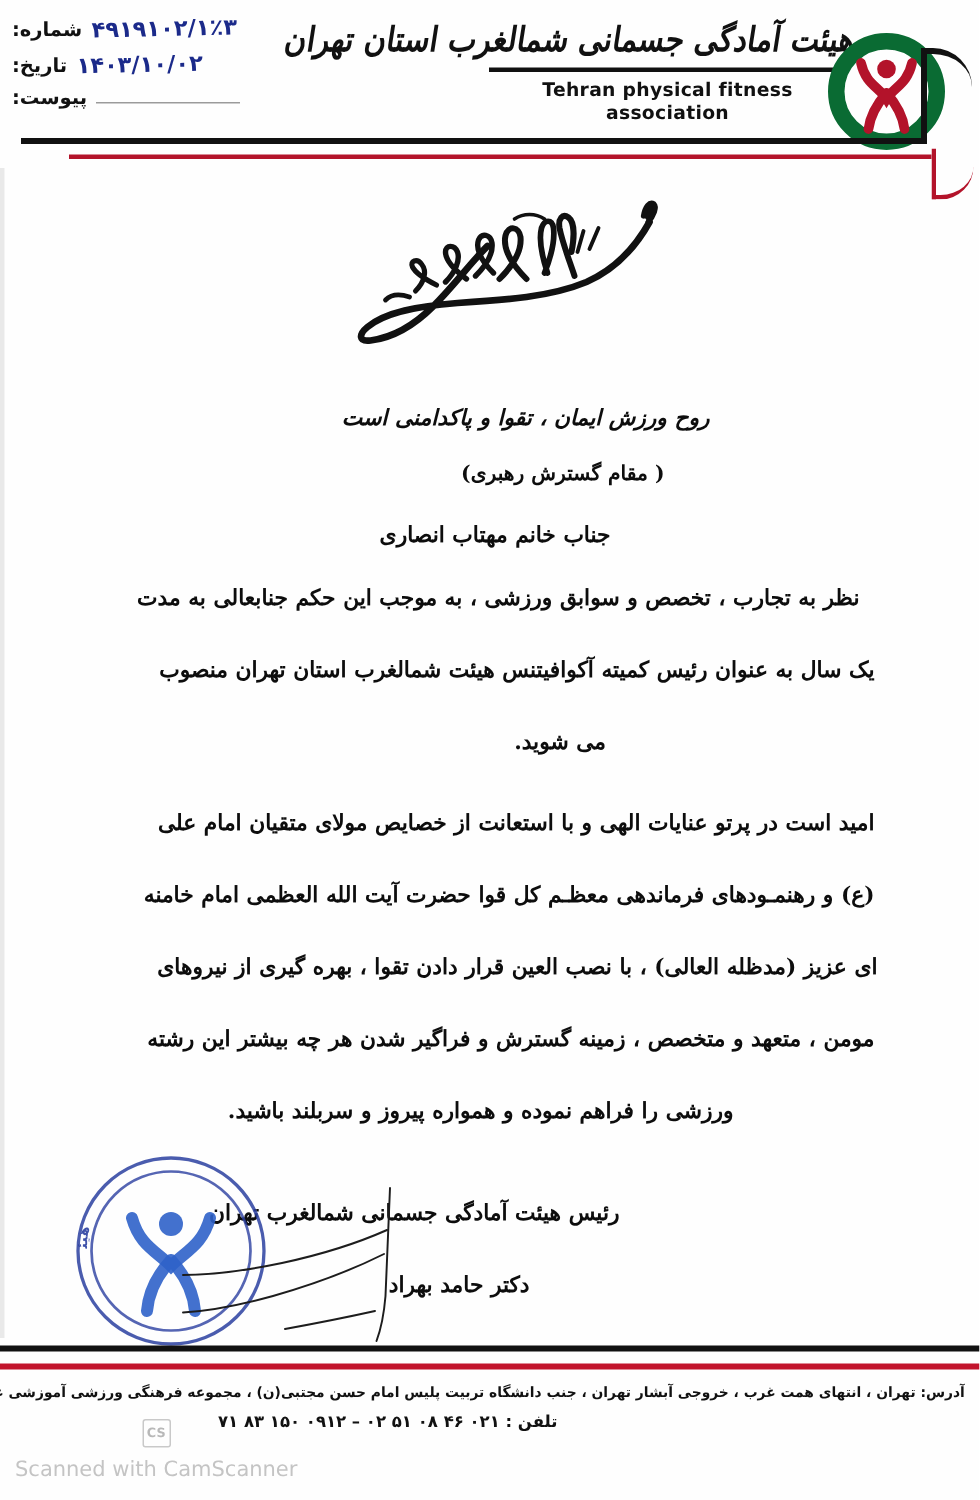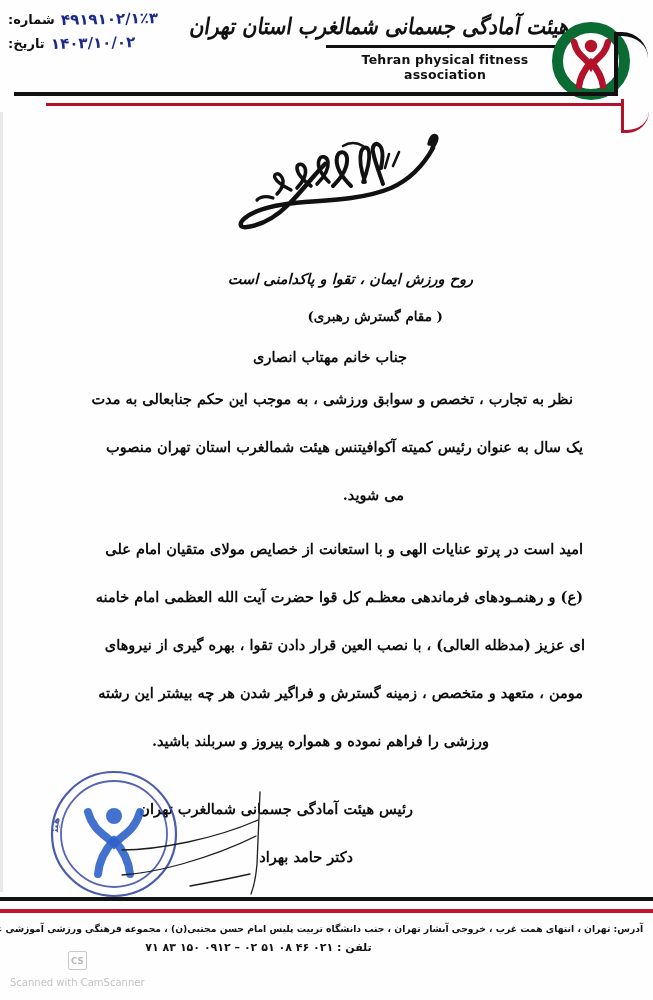--- a/index.html
+++ b/index.html
@@ -130,39 +130,43 @@
   .camscanner{
     position:absolute;bottom:12px;left:10px;display:flex;align-items:center;gap:7px;
     direction:ltr;
     flex-direction:column;
   }
   .cs-icon{
     width:17px;height:17px;border:1.6px solid #c9c9c9;border-radius:2px;
     font-family:"DejaVu Sans",sans-serif;font-size:8.5px;font-weight:bold;color:#b8b8b8;
     display:flex;align-items:center;justify-content:center;
   }
-  .cs-text{font-family:"DejaVu Sans",sans-serif;font-size:10px;color:#c4c4c4;}
+  .cs-text{font-family:"DejaVu Sans",sans-serif;font-size:14px;color:#c4c4c4;}
 
   .edge-left{position:absolute;top:112px;left:0;width:3px;height:780px;background:#e9e9e9;}
 </style>
 </head>
 <body>
 
 <div class="page">
 
   <div class="header">
 
     <div class="meta-block">
       <div class="meta-row">
         <span class="meta-value">۴۹۱۹۱۰۲/۱٪۳</span>
         <span class="meta-label">شماره:</span>
       </div>
       <div class="meta-row">
         <span class="meta-value">۱۴۰۳/۱۰/۰۲</span>
         <span class="meta-label">تاریخ:</span>
+      </div>
+      <div class="meta-row">
+        <span class="meta-rule"></span>
+        <span class="meta-label">پیوست:</span>
       </div>
     </div>
 
     <div class="org-block">
       <div class="org-fa">هیئت آمادگی جسمانی شمالغرب استان تهران</div>
       <div class="org-rule"></div>
       <div class="org-en">Tehran physical fitness association</div>
     </div>
 
     <div class="logo">

